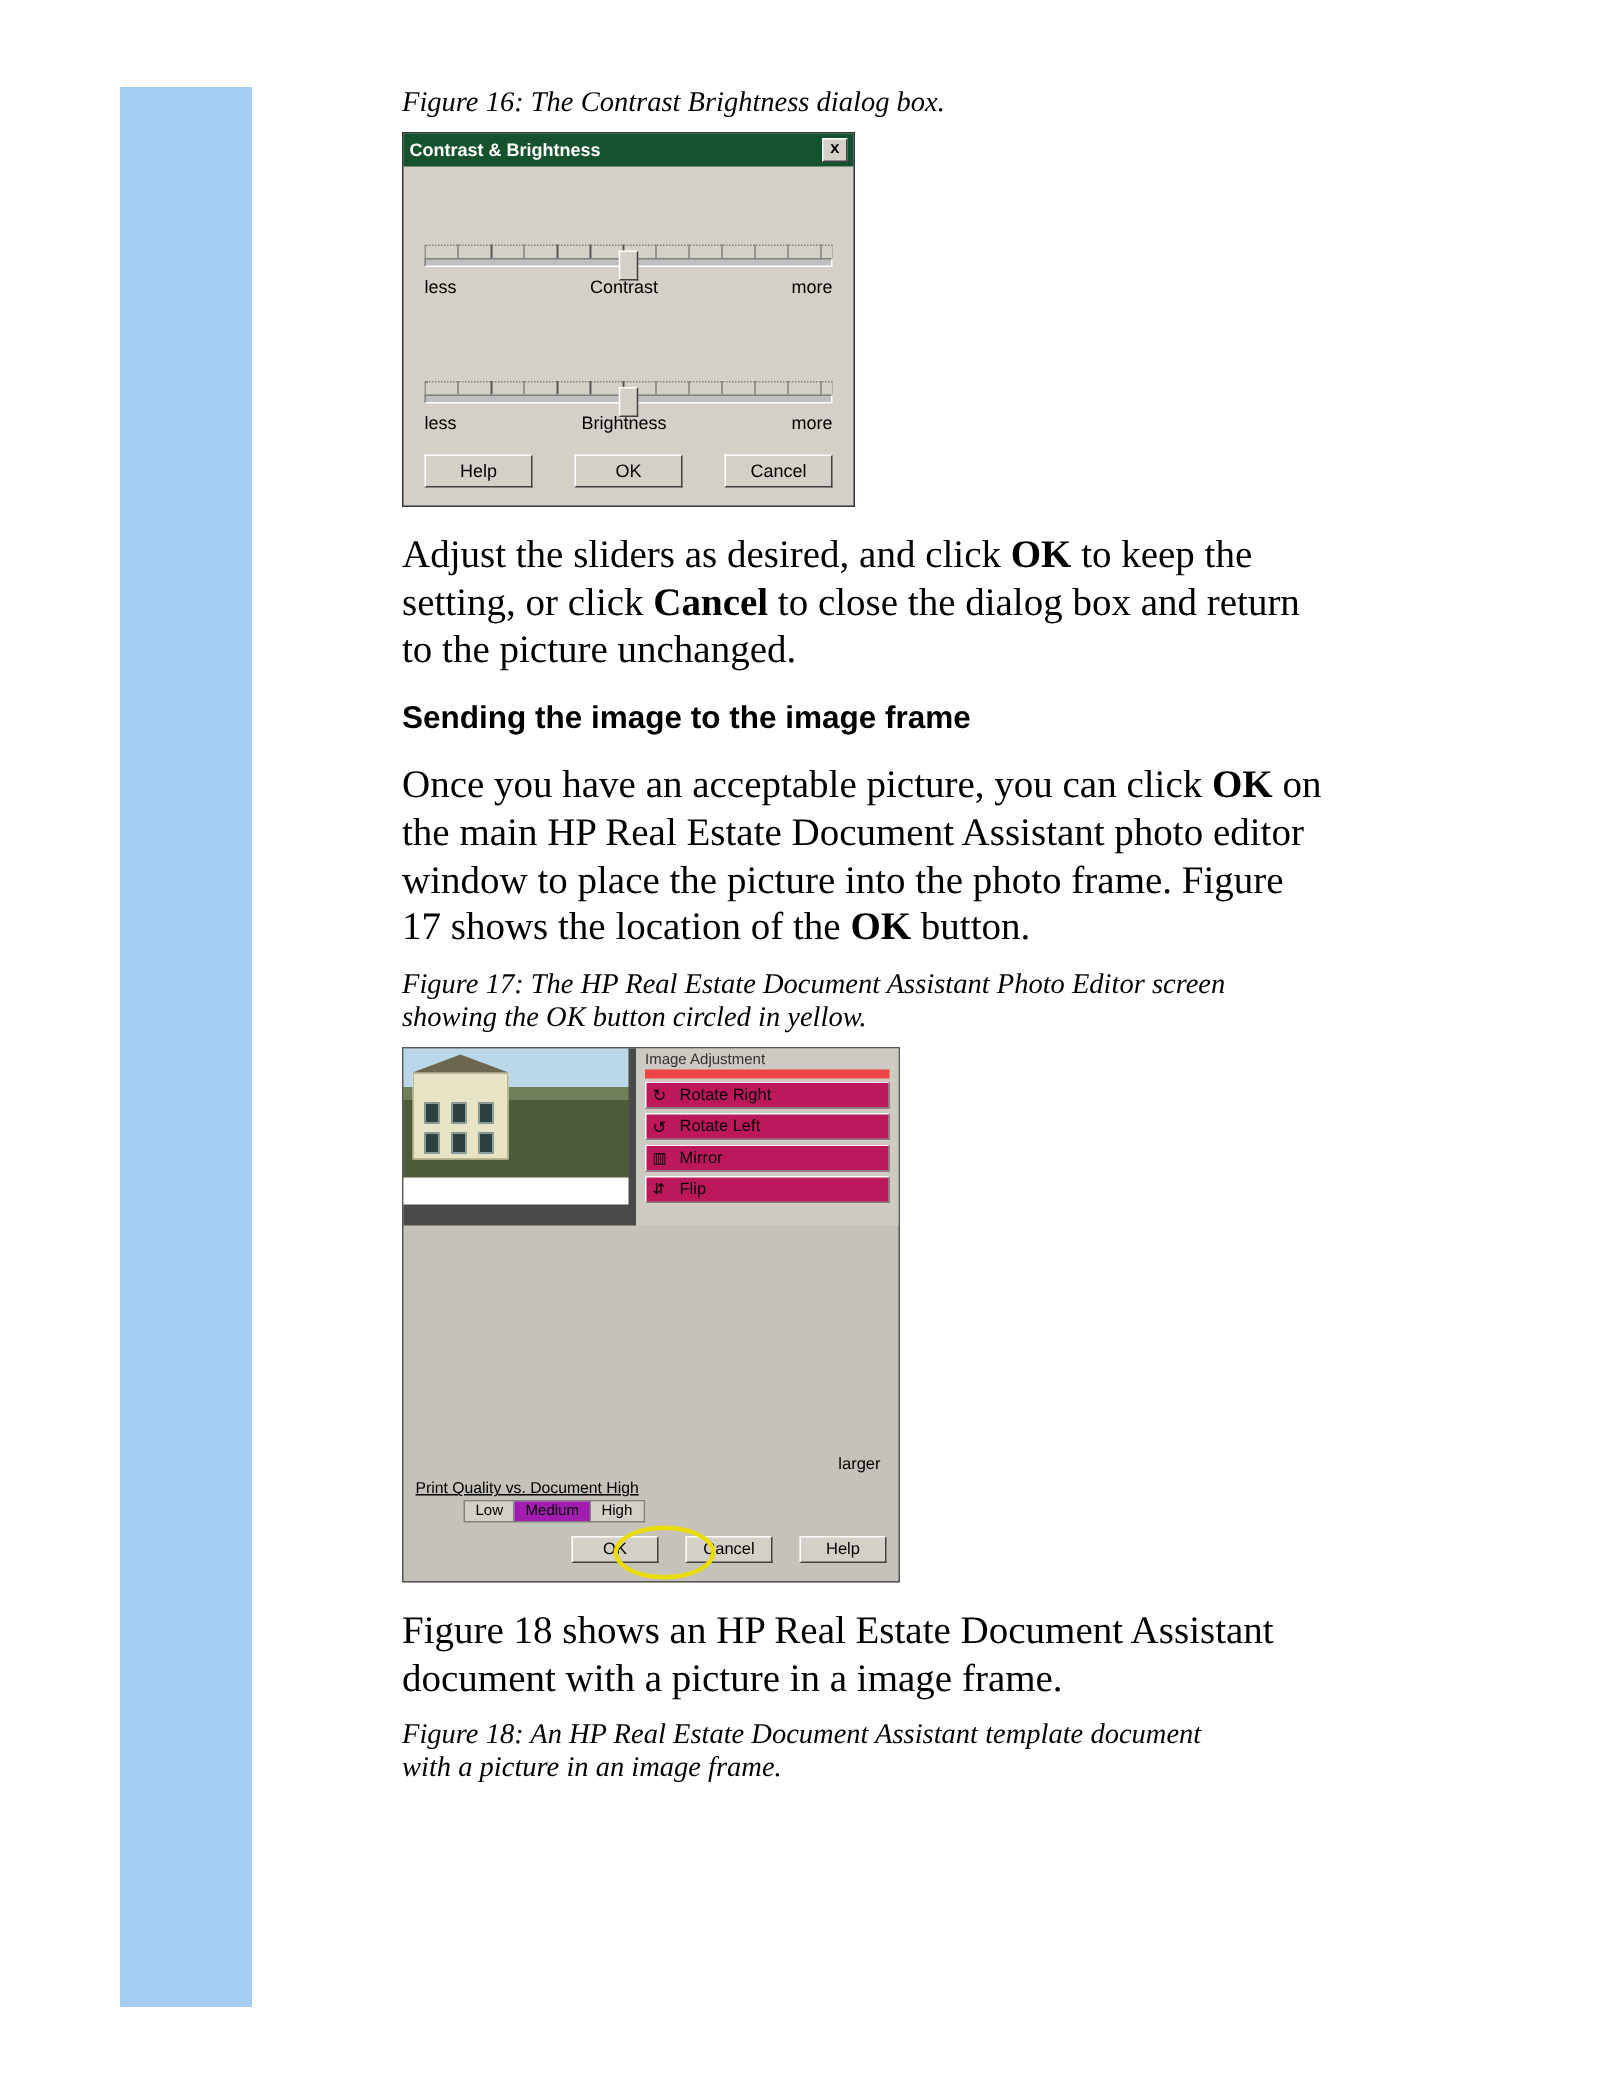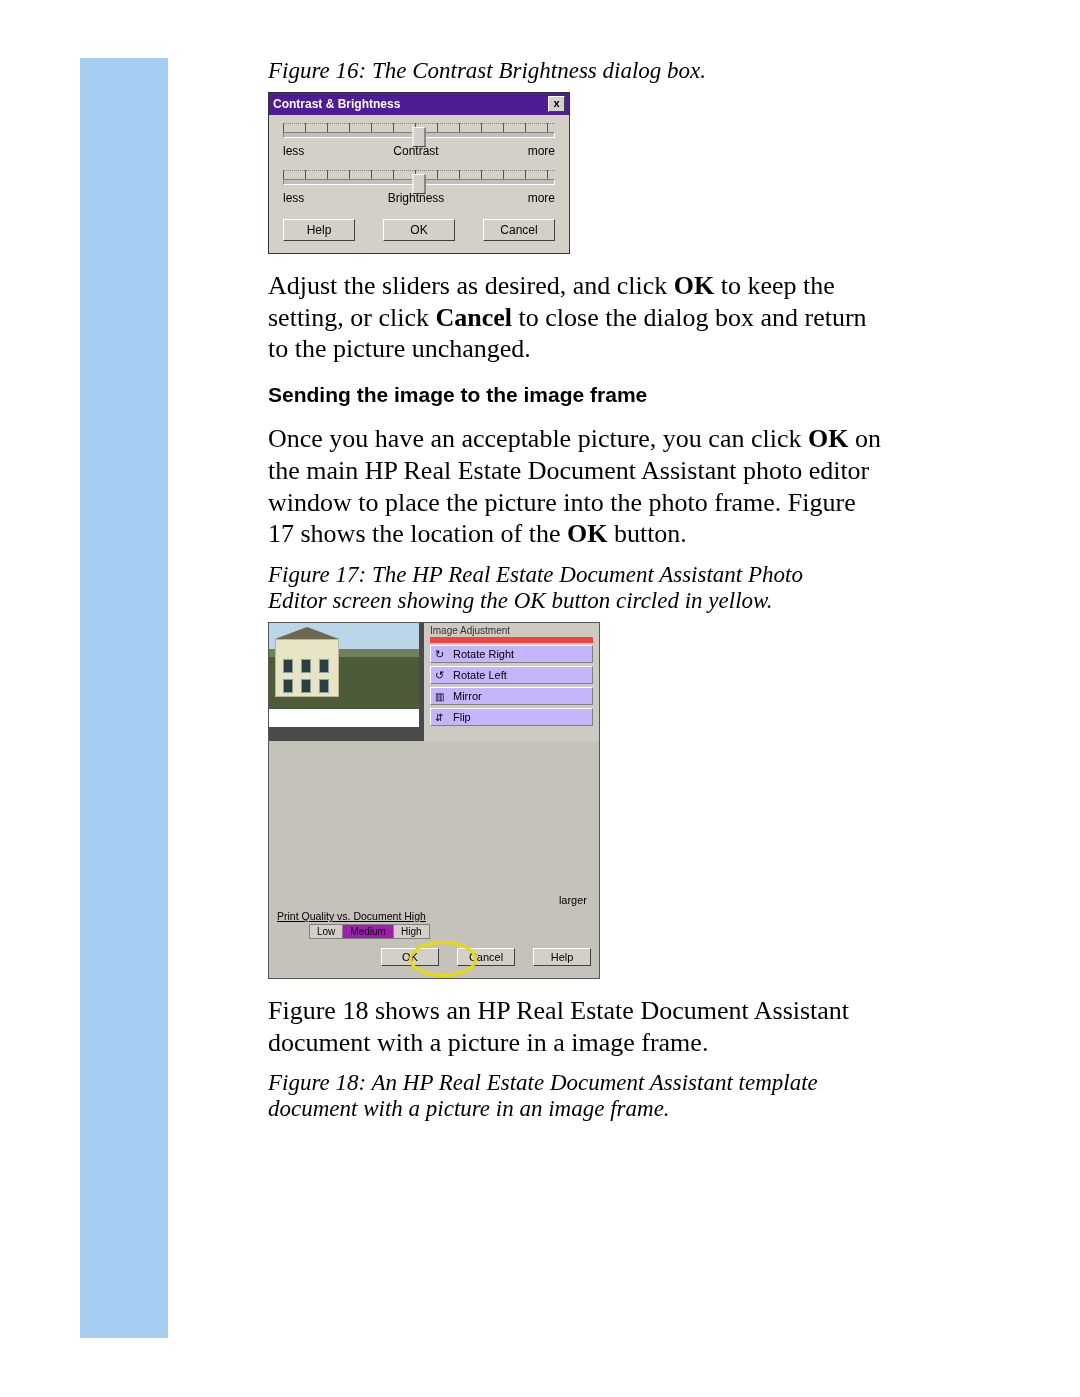--- a/index.html
+++ b/index.html
@@ -24,21 +24,21 @@
     background: #a6cdf2;
   }
   .content {
     position: absolute;
     left: 168px;
     top: 58px;
     width: 720px;
   }
   .caption {
     font-style: italic;
-    font-size: 23px;
+    font-size: 19px;
     margin: 0 0 8px 0;
     padding-left: 100px;
   }
   .body-text {
     font-size: 26px;
     line-height: 1.22;
     margin: 16px 0 12px 0;
     padding-left: 100px;
   }
   .body-text b { font-weight: bold; }
@@ -53,38 +53,38 @@
   
   .dialog16 {
     margin-left: 100px;
     width: 300px;
     border: 1px solid #333;
     font-family: "MS Sans Serif", Tahoma, Arial, sans-serif;
     font-size: 12px;
     background: #d4d0c8;
   }
   .titlebar {
-    background: #4c1d95;
+    background: #14532d;
     color: #fff;
     font-weight: bold;
     font-size: 12px;
     padding: 3px 4px;
     display: flex;
     align-items: center;
     justify-content: space-between;
   }
   .titlebar .close {
     width: 15px; height: 14px;
     background: #d4d0c8;
     border: 1px solid #fff;
     border-right-color:#404040; border-bottom-color:#404040;
     color:#000; font-weight:bold;
     text-align:center; line-height:12px; font-size:11px;
   }
-  .slider-block { padding: 8px 12px 4px 12px; }
+  .slider-block { padding: 8px 12px 4px 12px; margin-top: 44px; }
   .ticks {
     height: 8px;
     background:
       repeating-linear-gradient(to right, #555 0 1px, transparent 1px 22px);
     margin: 0 2px 0 2px;
     border-top: 1px dotted #808080;
   }
   .track {
     height: 4px;
     background: #bfbfbf;
@@ -172,21 +172,21 @@
     background:#cdcac1;
     padding: 2px 6px;
   }
   .panel-head {
     font-size:10px; color:#333;
     border-bottom:6px solid #ef4444;
     padding:0 0 1px 0; margin-bottom:2px;
     overflow:hidden; white-space:nowrap;
   }
   .tool {
-    background:#c4b5fd;
+    background:#be185d;
     border:1px solid #fff;
     border-right-color:#808080; border-bottom-color:#808080;
     padding:2px 4px; margin-bottom:3px;
     font-size:11px;
     display:flex; align-items:center; gap:6px;
   }
   .tool .ico { width:12px; height:12px; display:inline-block; }
   .ico-rr::before{content:"↻"; font-size:11px;}
   .ico-rl::before{content:"↺"; font-size:11px;}
   .ico-mir::before{content:"▥"; font-size:10px;}

